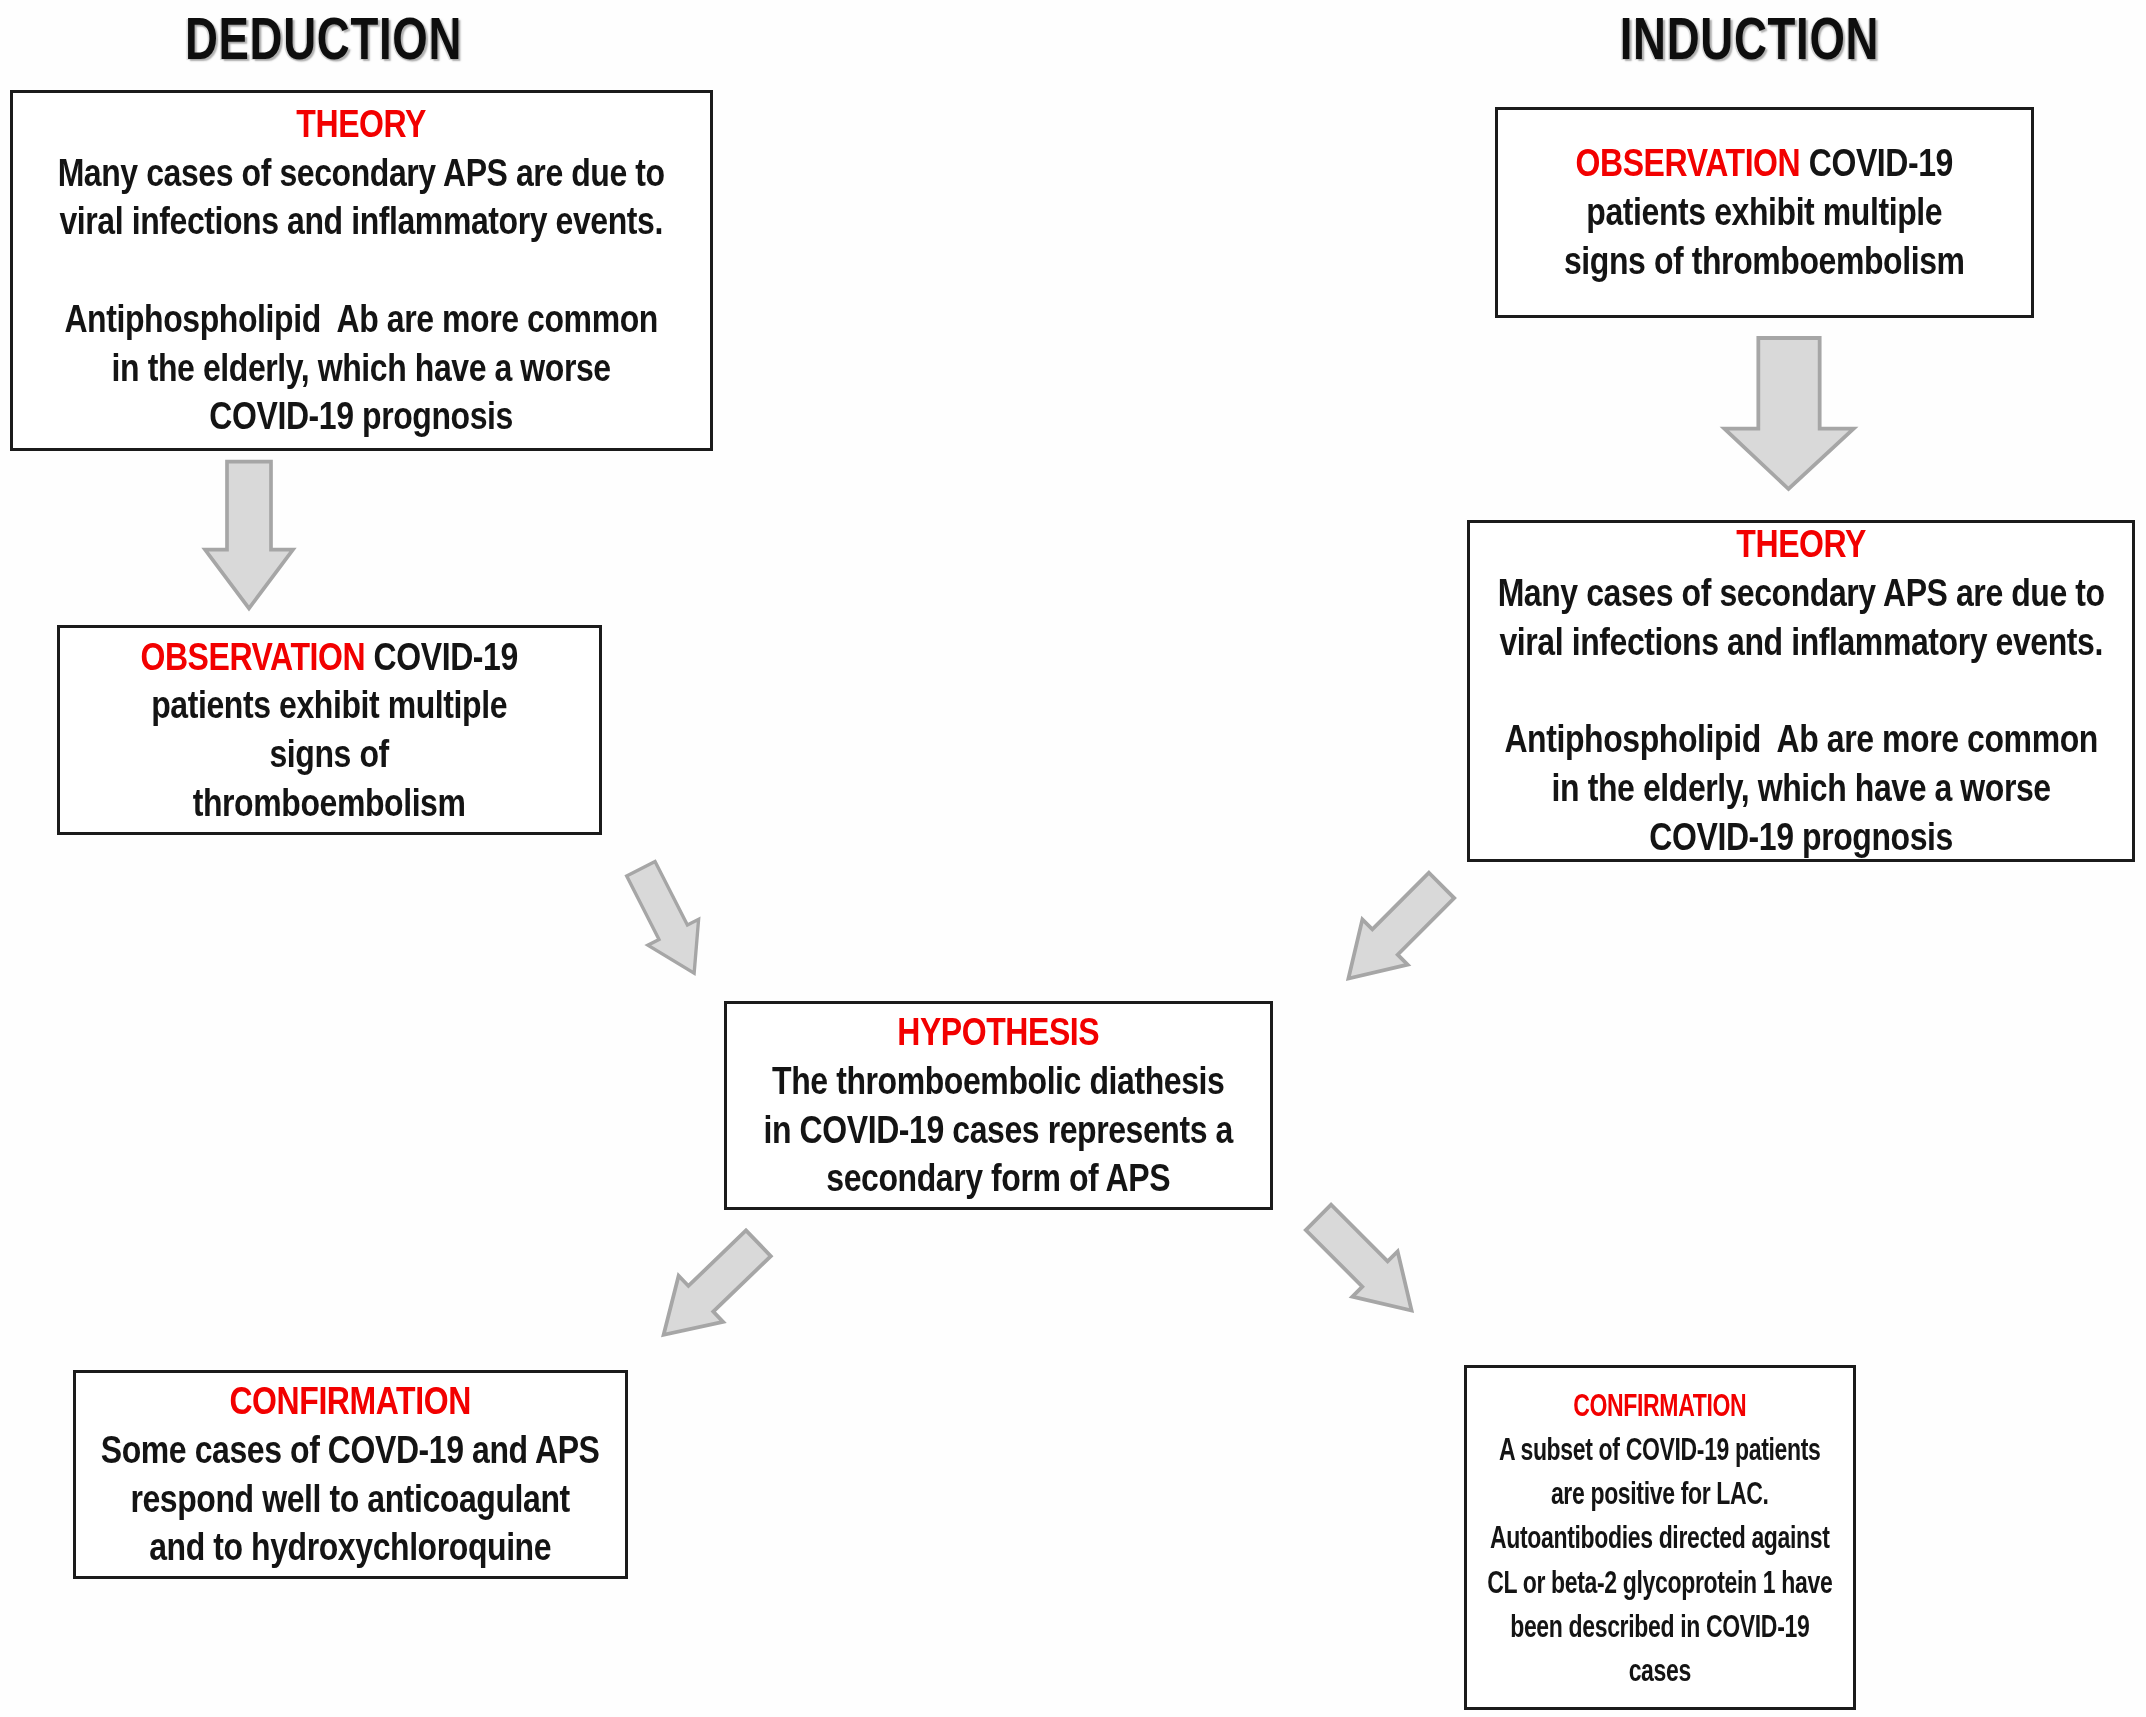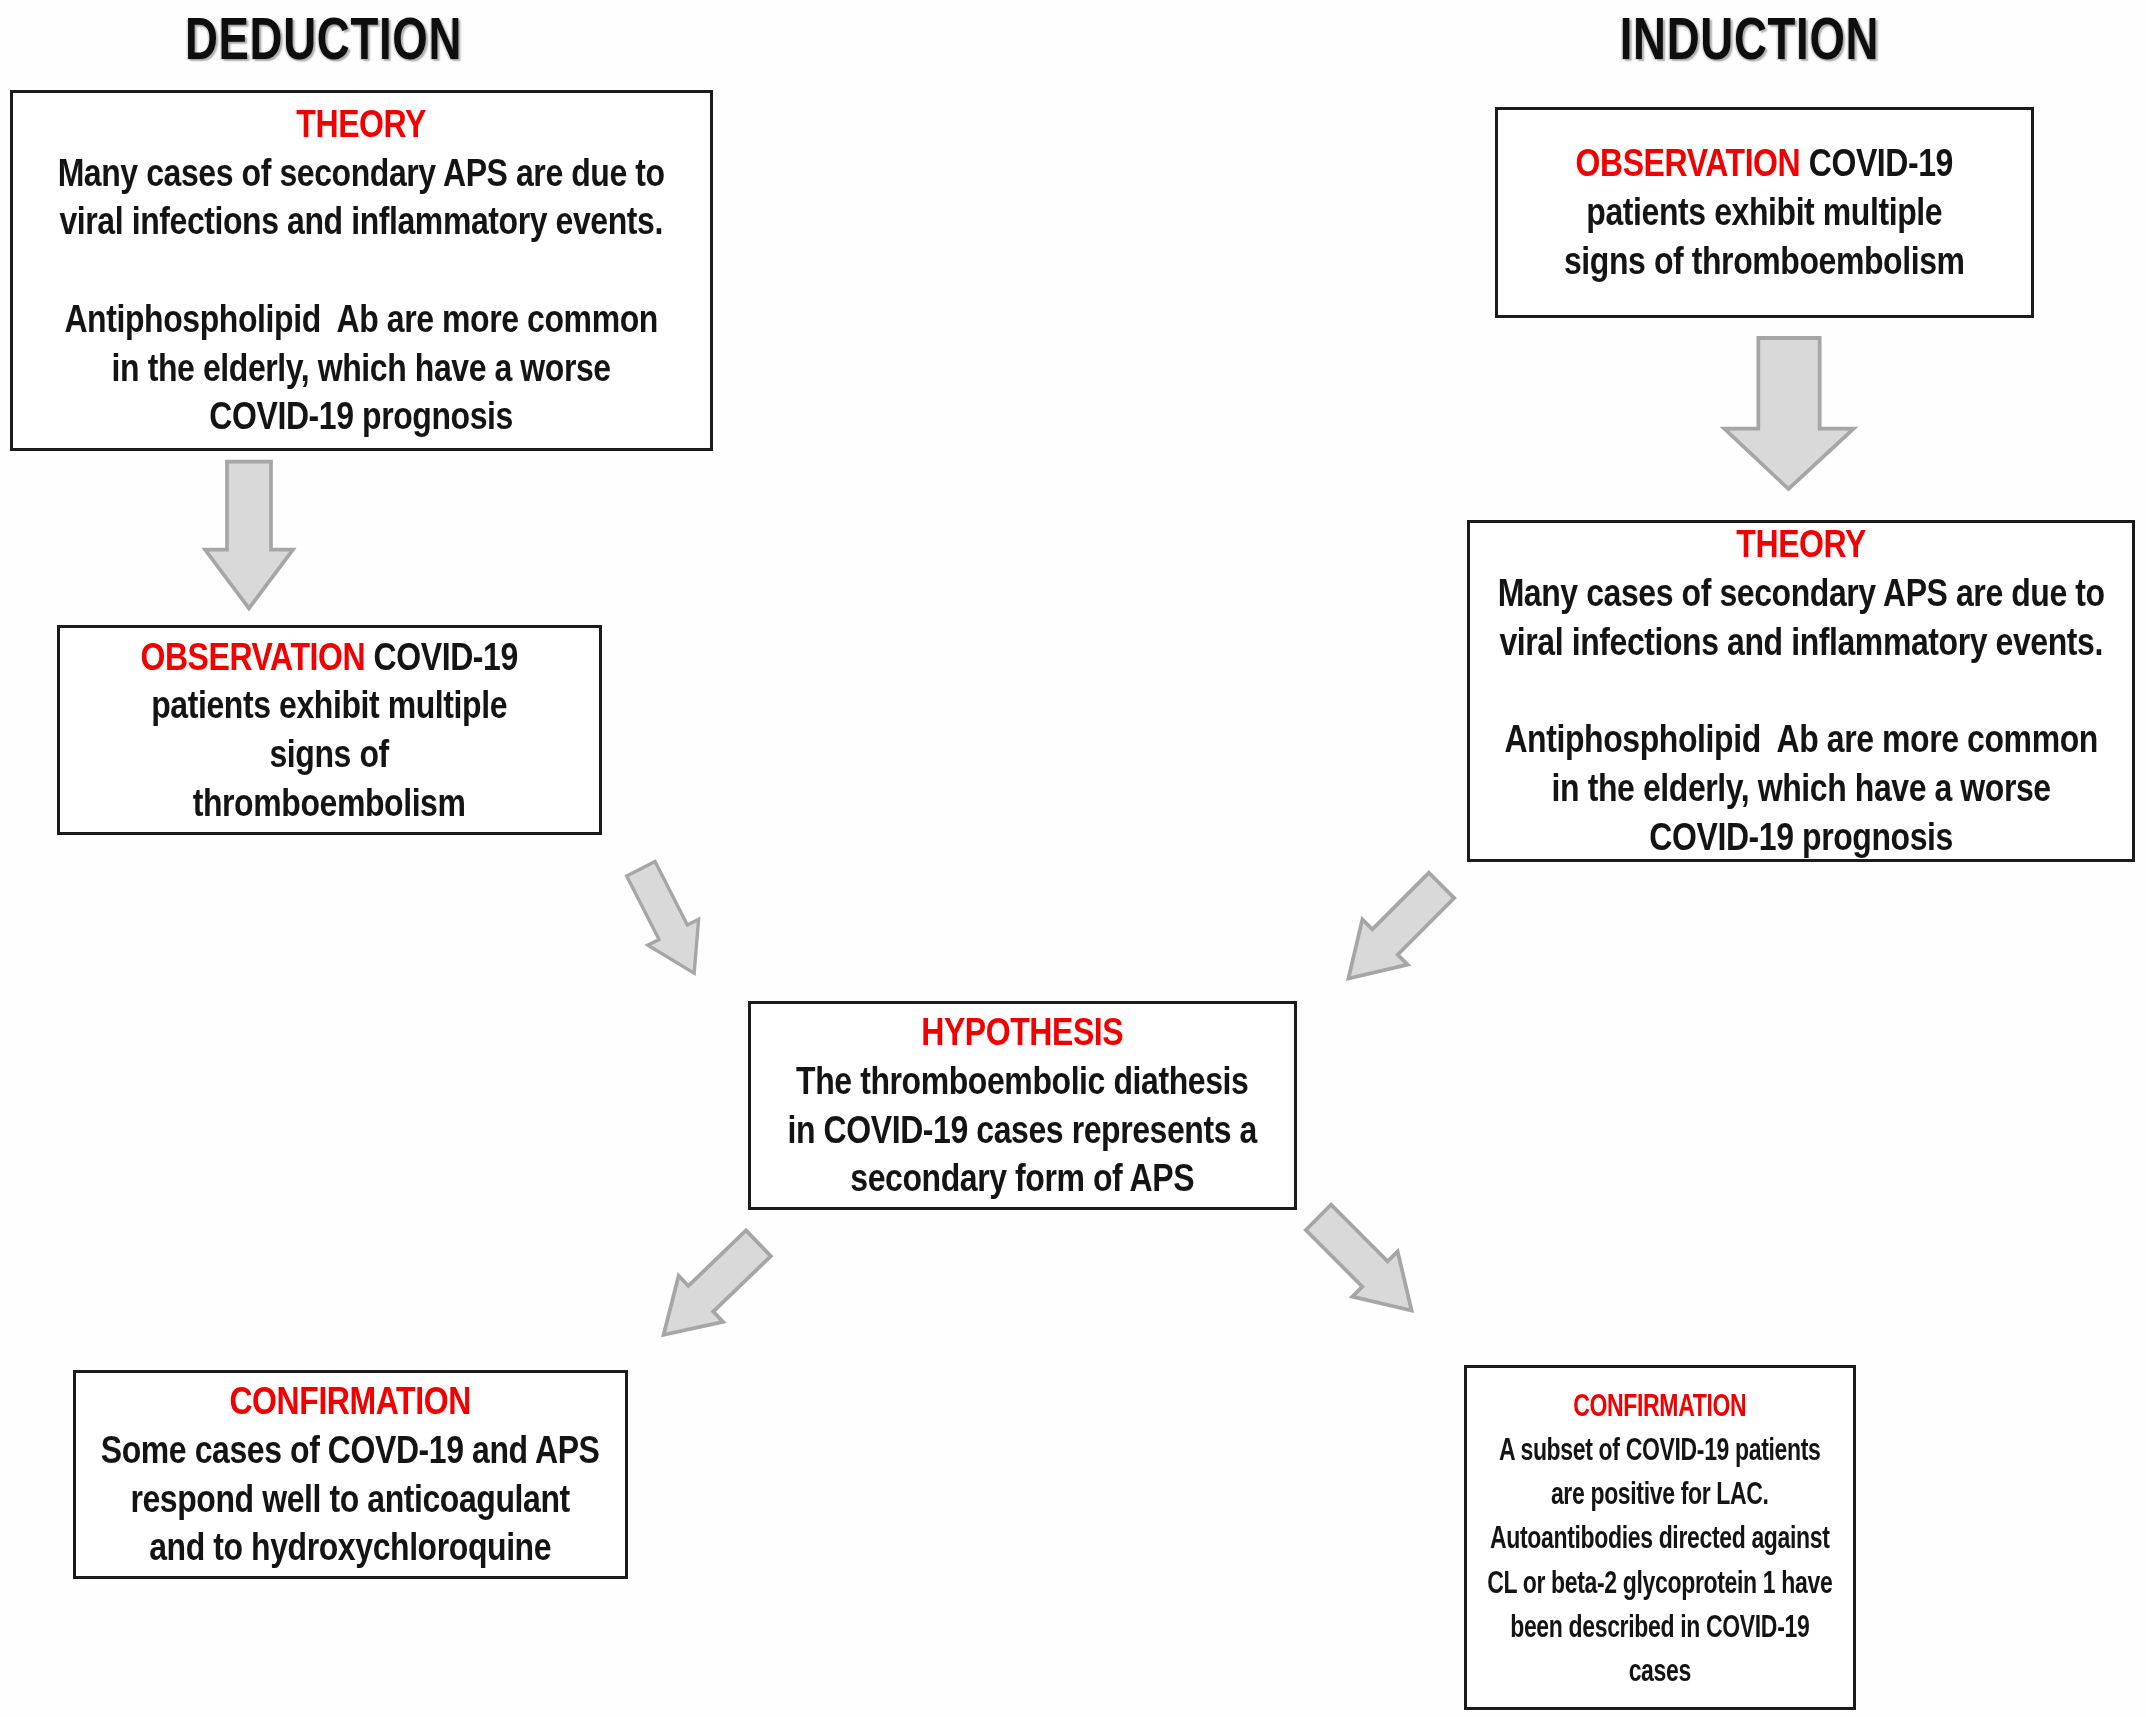--- a/index.html
+++ b/index.html
@@ -92,21 +92,21 @@
 in the elderly, which have a worse
 COVID-19 prognosis</span></div>
   </div>
 
   <div class="arrow rot-45" style="left:1363px;top:866px;width:64px;height:132px;">
     <svg viewBox="0 0 68 140">
       <polygon points="15,0 53,0 53,85 68,85 34,140 0,85 15,85"></polygon>
     </svg>
   </div>
 
-  <div class="box box-hypothesis" style="left:748px;top:1001px;width:543px;height:203px;">
+  <div class="box box-hypothesis" style="left:724px;top:1001px;width:543px;height:203px;">
     <div class="box-content"><span class="heading">HYPOTHESIS</span><br><span>The thromboembolic diathesis
 in COVID-19 cases represents a
 secondary form of APS</span></div>
   </div>
 
   <div class="arrow rot-46" style="left:679px;top:1223px;width:64px;height:132px;">
     <svg viewBox="0 0 68 140">
       <polygon points="15,0 53,0 53,85 68,85 34,140 0,85 15,85"></polygon>
     </svg>
   </div>

